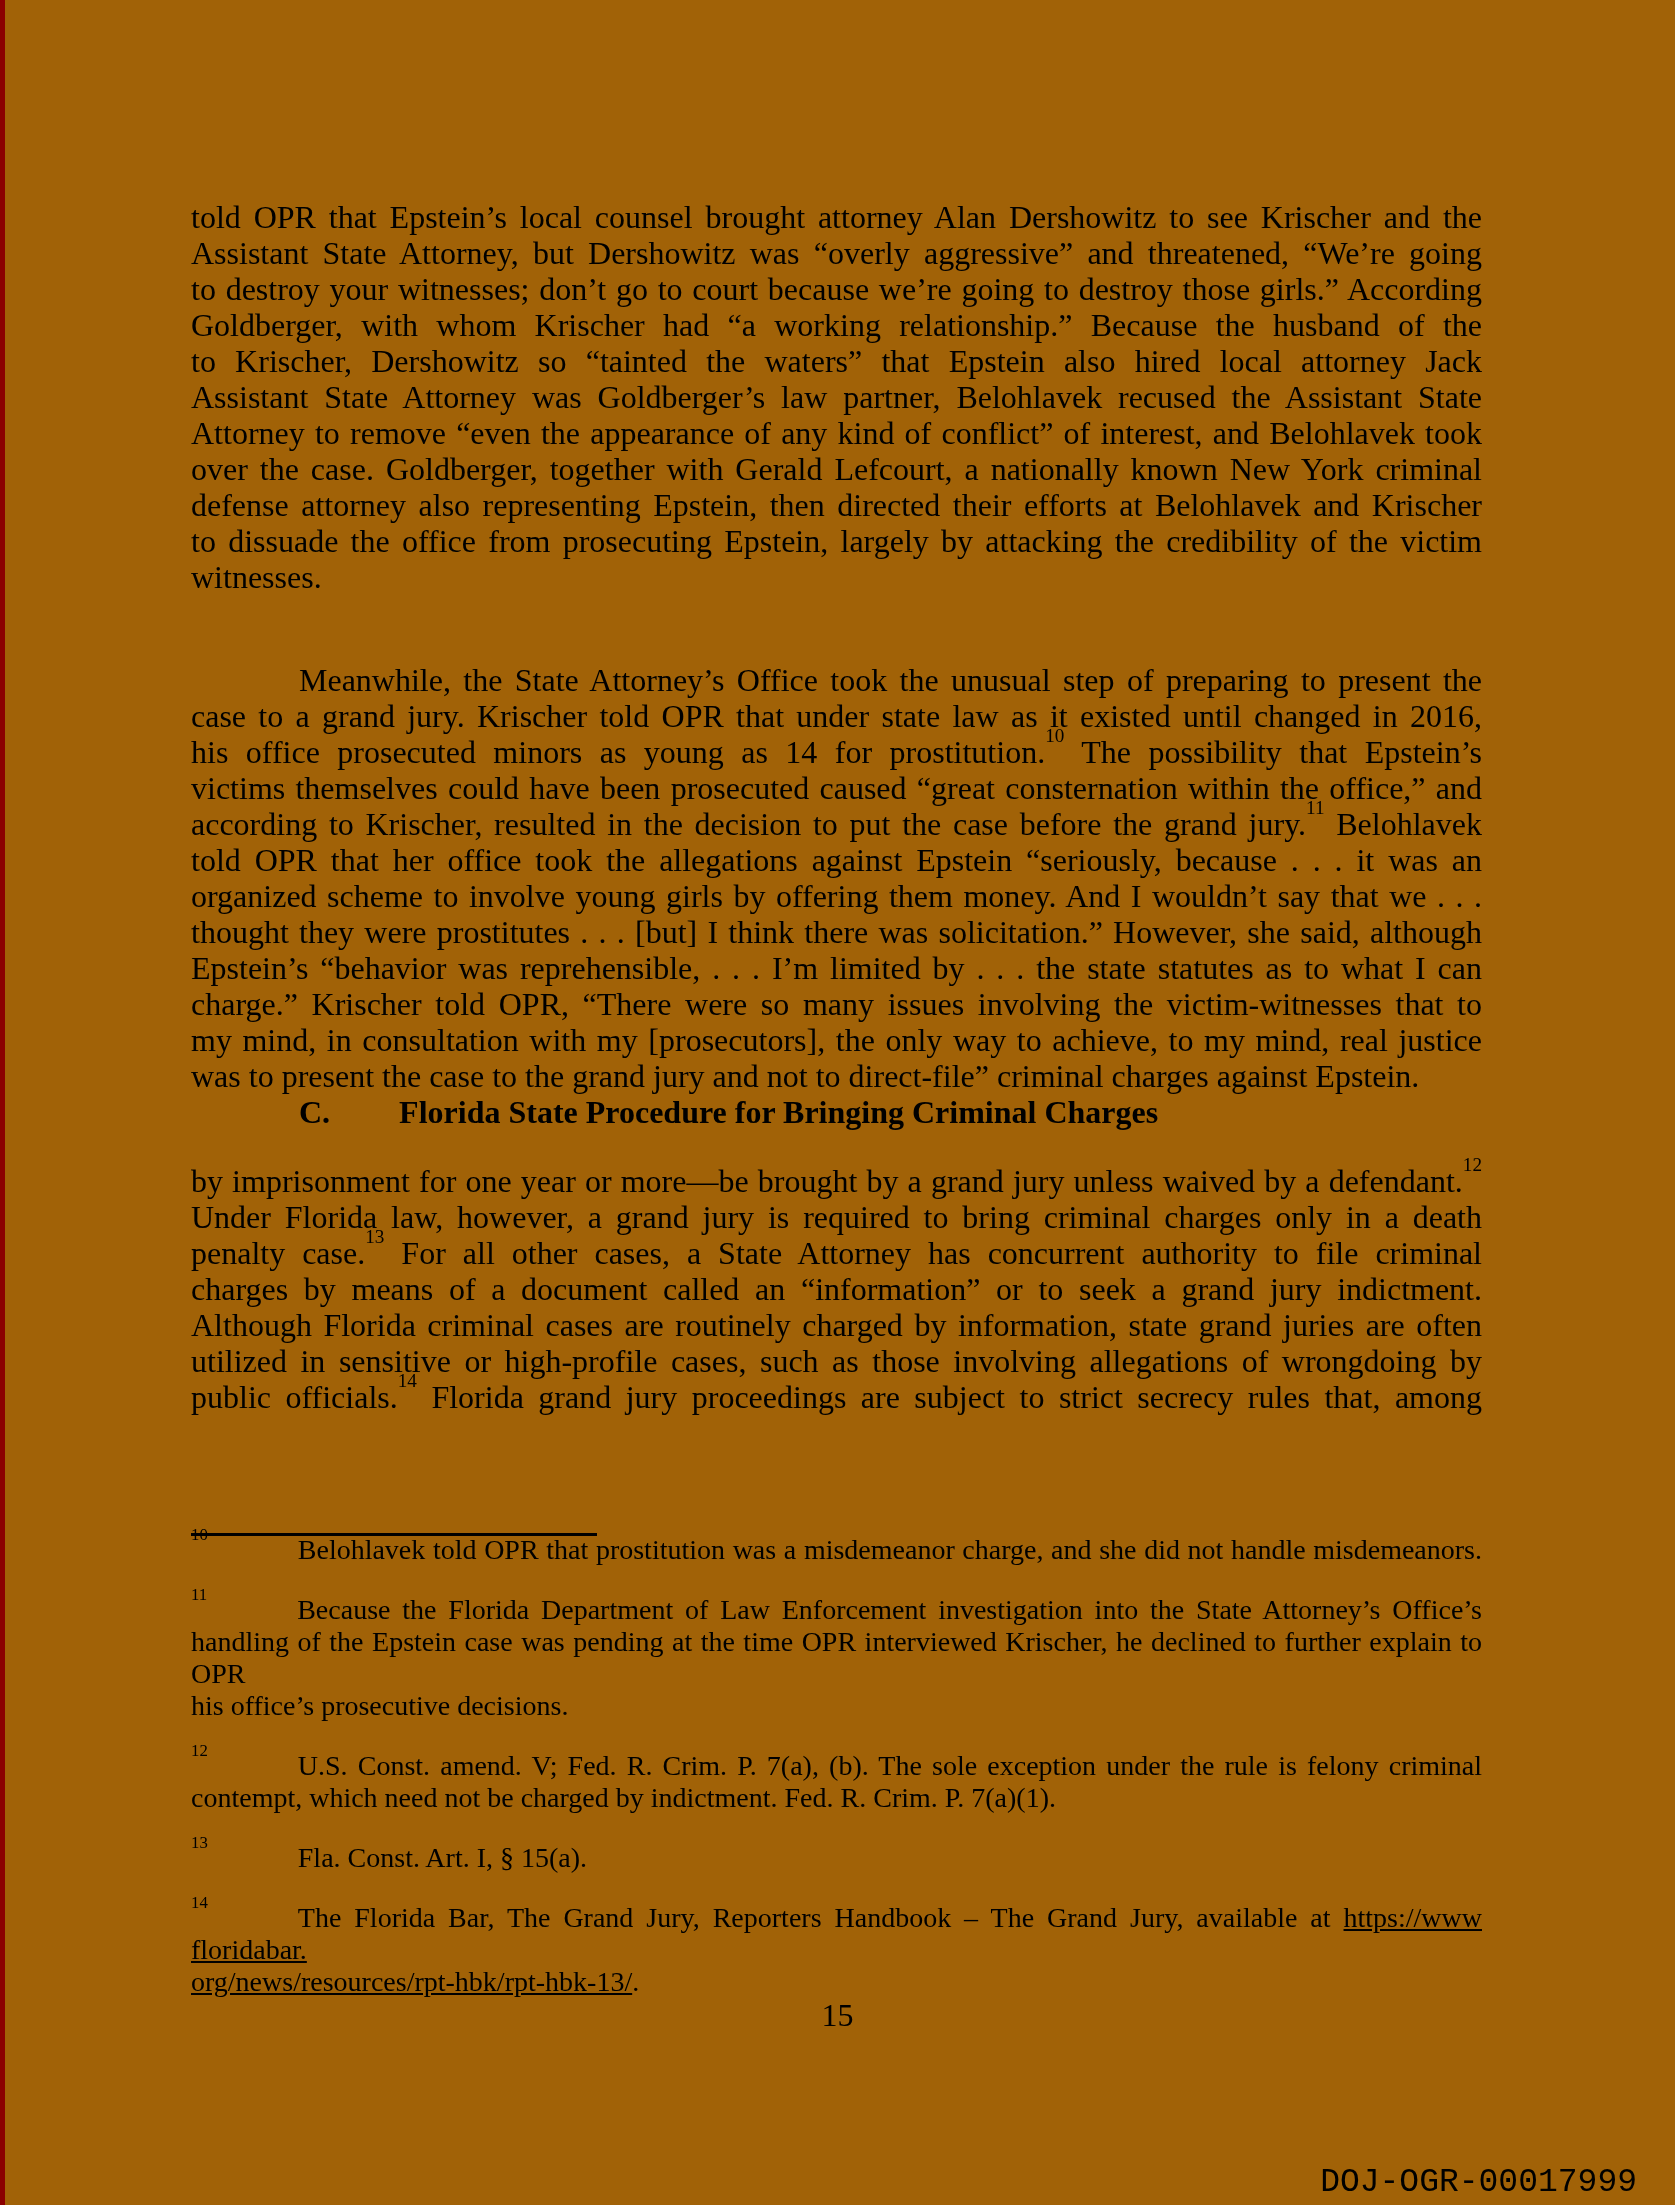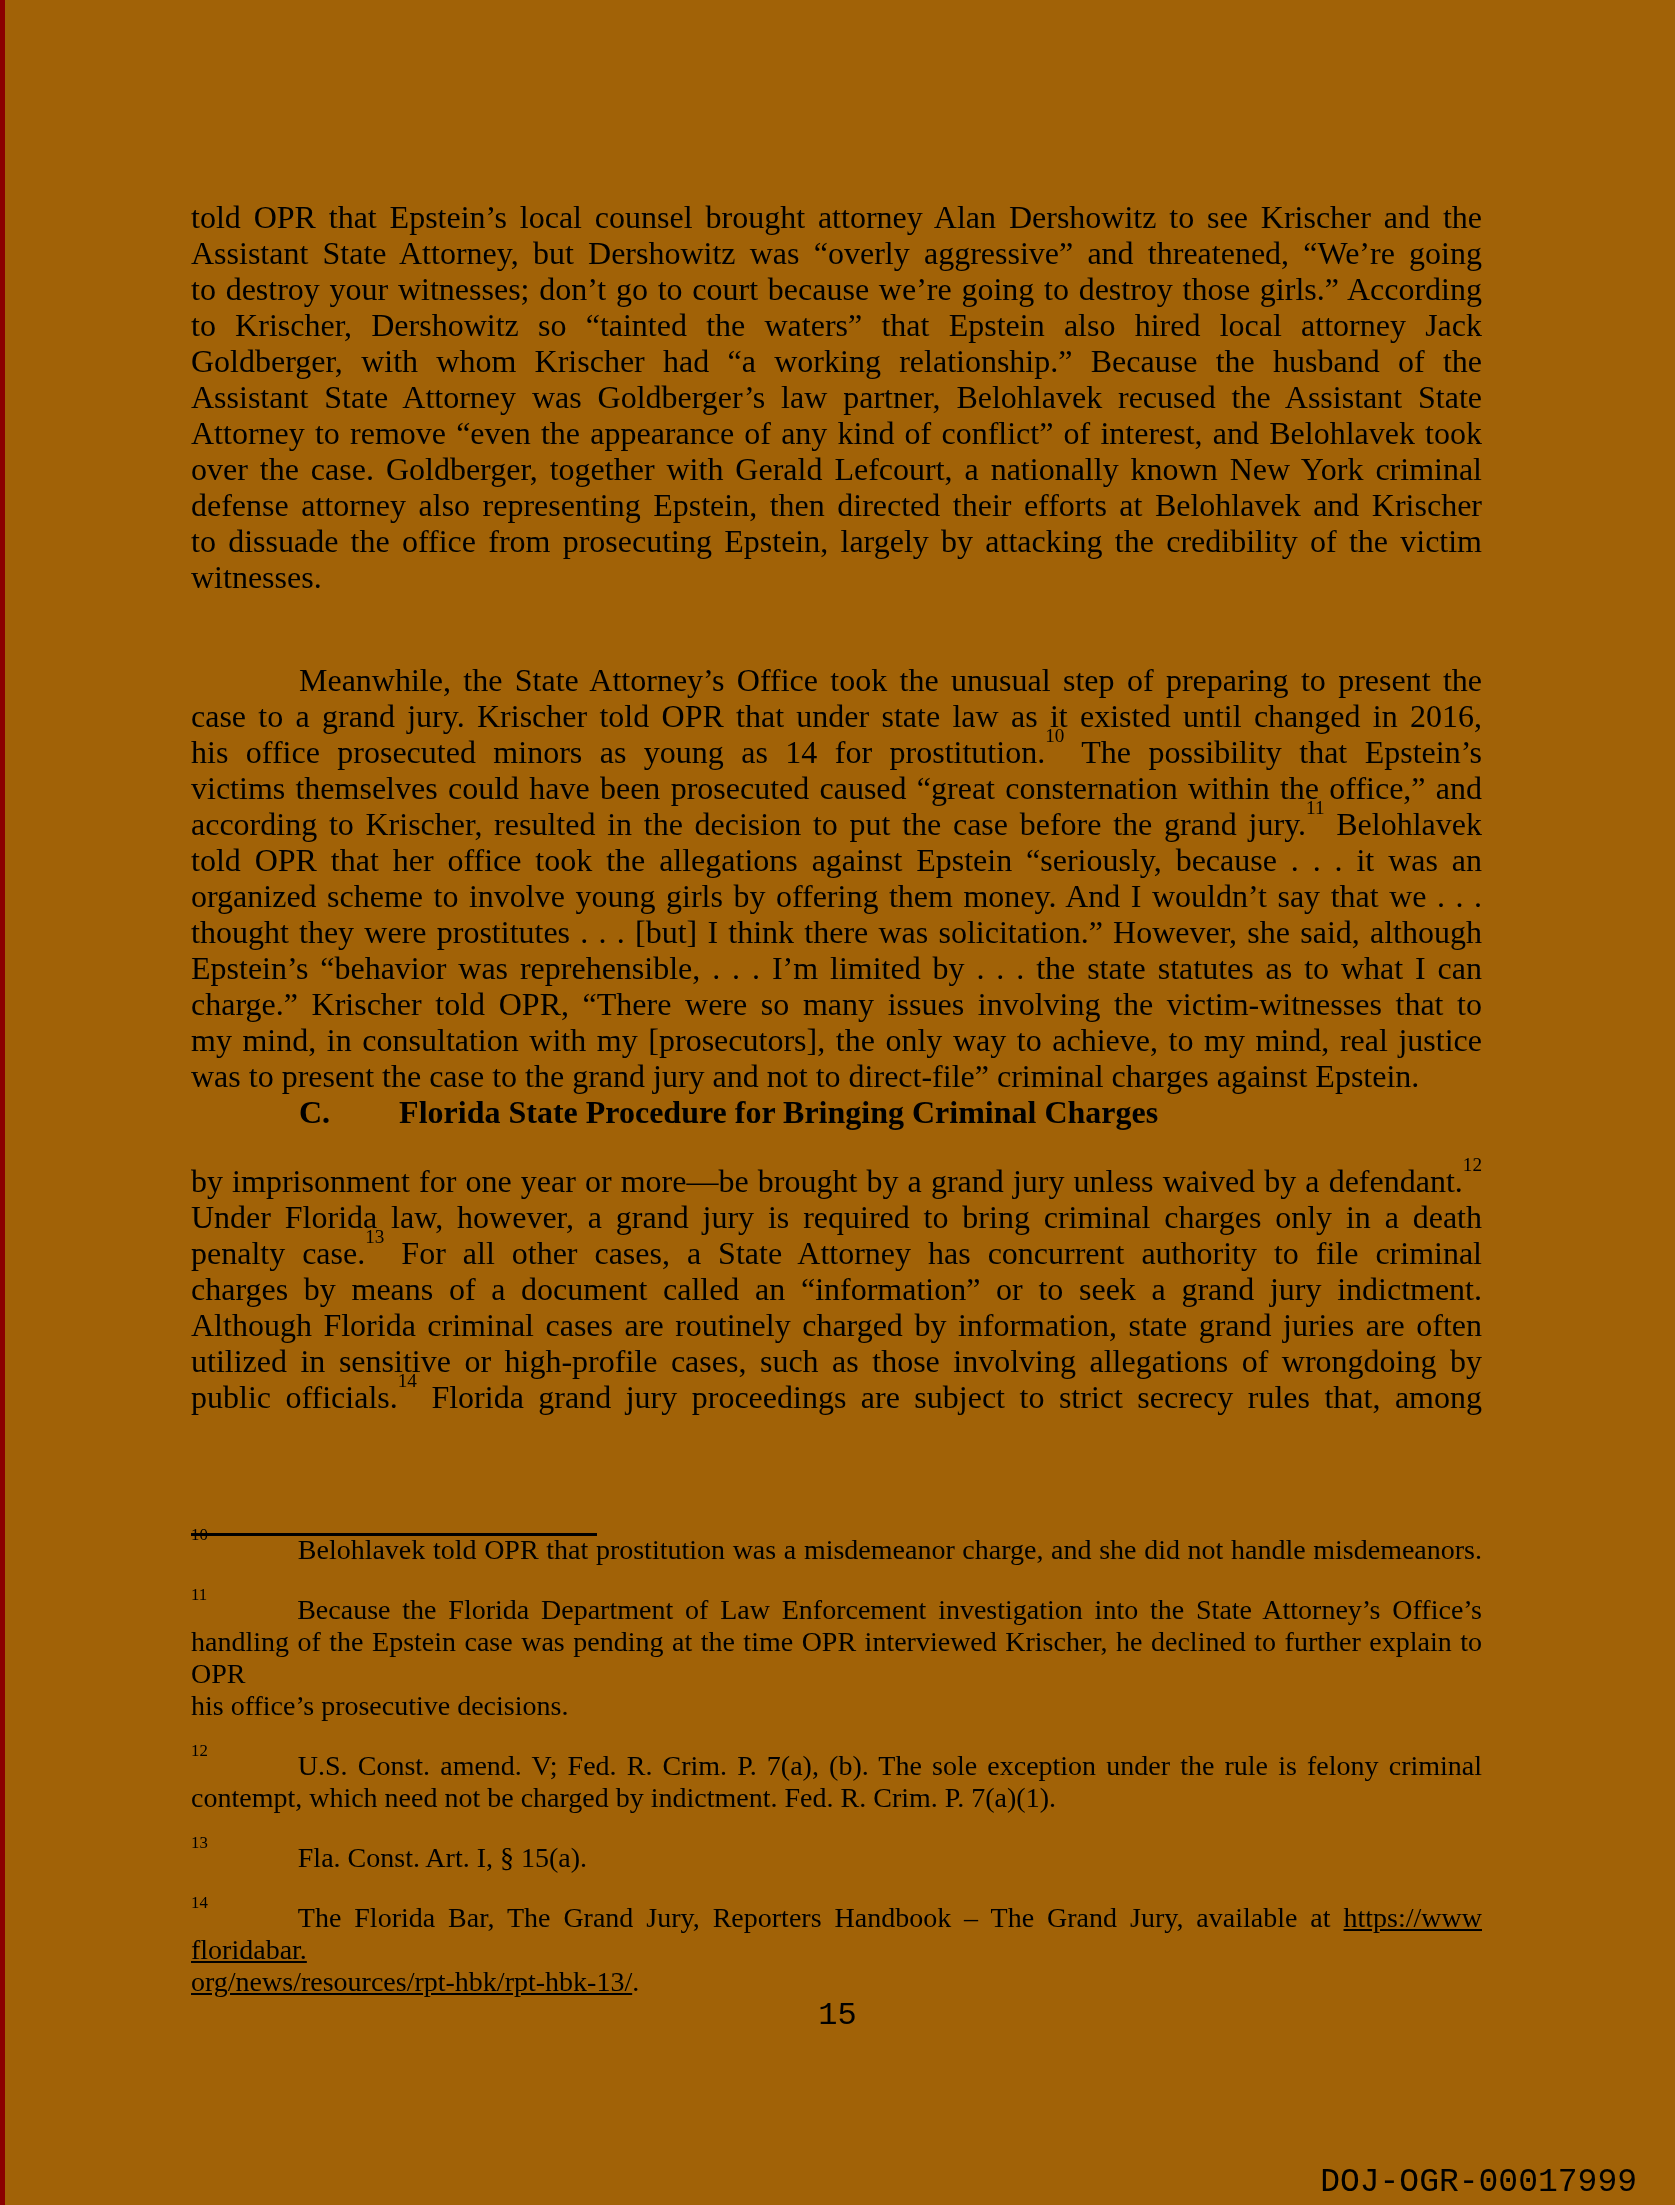--- a/index.html
+++ b/index.html
@@ -14,37 +14,37 @@
   .heading{margin-bottom:33px;}
   .bold{font-weight:bold;}
   .gap{display:inline-block;height:0.7px;}
   .sup{font-size:0.6em;position:relative;top:-0.5em;line-height:0;}
   .uline{text-decoration:underline;}
   .fnrule{position:absolute;left:191px;top:1533px;width:406px;height:2.6px;background:#000;}
   .footnotes{position:absolute;left:191px;top:1534px;width:1291px;font-size:28px;line-height:32px;}
   .fn{margin-bottom:28px;}
   .fn .line{text-align:justify;text-align-last:justify;}
   .fn .line.last{text-align-last:left;}
-  .pagenum{position:absolute;left:0;top:1997px;width:1675px;text-align:center;font-size:32px;font-family:Liberation Mono, monospace;}
+  .pagenum{position:absolute;left:0;top:1997px;width:1675px;text-align:center;font-size:32px;}
   .bates{position:absolute;top:2164px;right:38px;font-size:33px;
          font-family:"Liberation Mono","DejaVu Sans Mono",monospace;}
 </style>
 </head>
 <body>
 
 <div class="page">
   <div class="edge" style="background: rgb(139, 0, 0);"></div>
 
   <div class="main">
     <div class="para p1">
         <div class="line"><span>told OPR that Epstein’s local counsel brought attorney Alan Dershowitz to see Krischer and the</span></div>
         <div class="line"><span>Assistant State Attorney, but Dershowitz was “overly aggressive” and threatened, “We’re going</span></div>
         <div class="line"><span>to destroy your witnesses; don’t go to court because we’re going to destroy those girls.”  According</span></div>
+        <div class="line"><span>Goldberger, with whom Krischer had “a working relationship.”  Because the husband of the</span></div>
         <div class="line"><span>to Krischer, Dershowitz so “tainted the waters” that Epstein also hired local attorney Jack</span></div>
-        <div class="line"><span>Goldberger, with whom Krischer had “a working relationship.”  Because the husband of the</span></div>
         <div class="line"><span>Assistant State Attorney was Goldberger’s law partner, Belohlavek recused the Assistant State</span></div>
         <div class="line"><span>Attorney to remove “even the appearance of any kind of conflict” of interest, and Belohlavek took</span></div>
         <div class="line"><span>over the case.  Goldberger, together with Gerald Lefcourt, a nationally known New York criminal</span></div>
         <div class="line"><span>defense attorney also representing Epstein, then directed their efforts at Belohlavek and Krischer</span></div>
         <div class="line"><span>to dissuade the office from prosecuting Epstein, largely by attacking the credibility of the victim</span></div>
         <div class="line last"><span>witnesses.</span></div>
       </div>
     <div class="para p2">
         <div class="line"><span class="gap" style="width: 108px;"></span><span>Meanwhile, the State Attorney’s Office took the unusual step of preparing to present the</span></div>
         <div class="line"><span>case to a grand jury.  Krischer told OPR that under state law as it existed until changed in 2016,</span></div>

